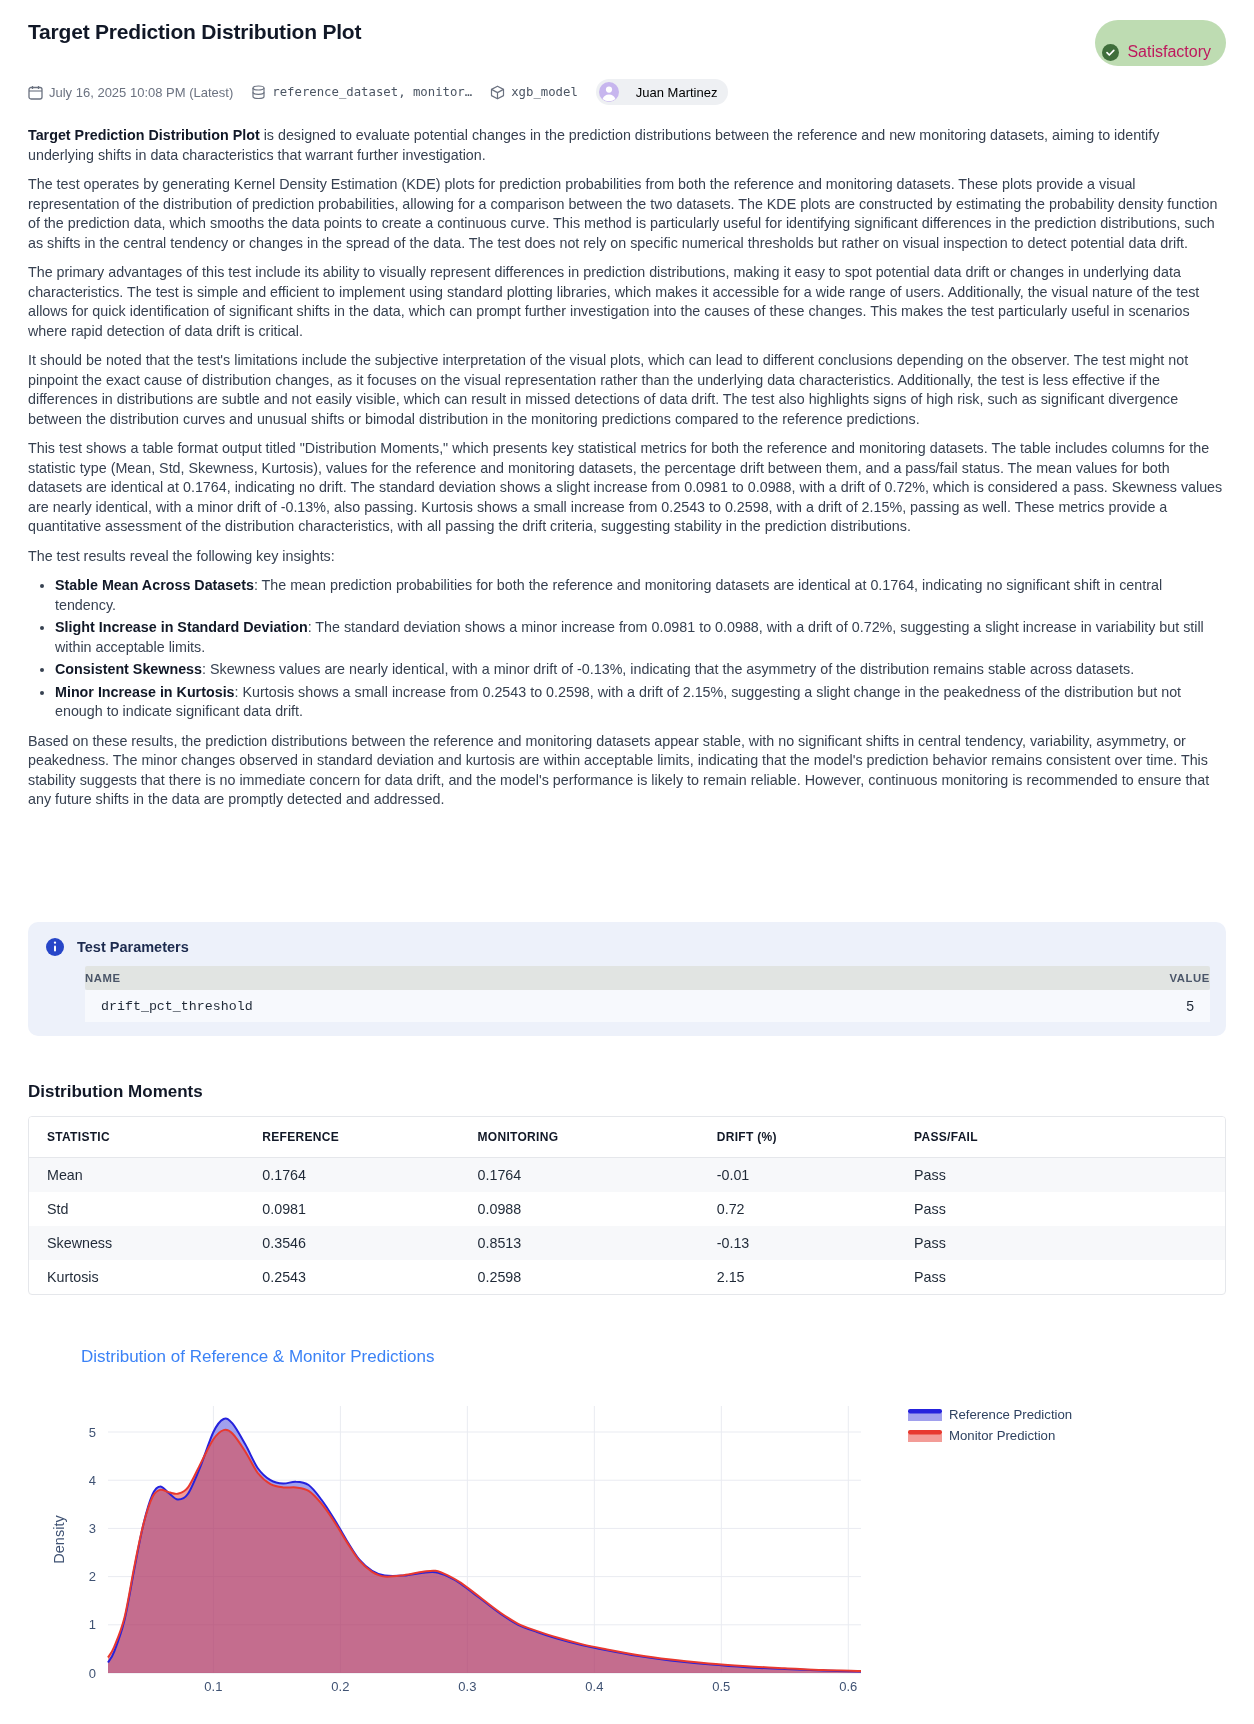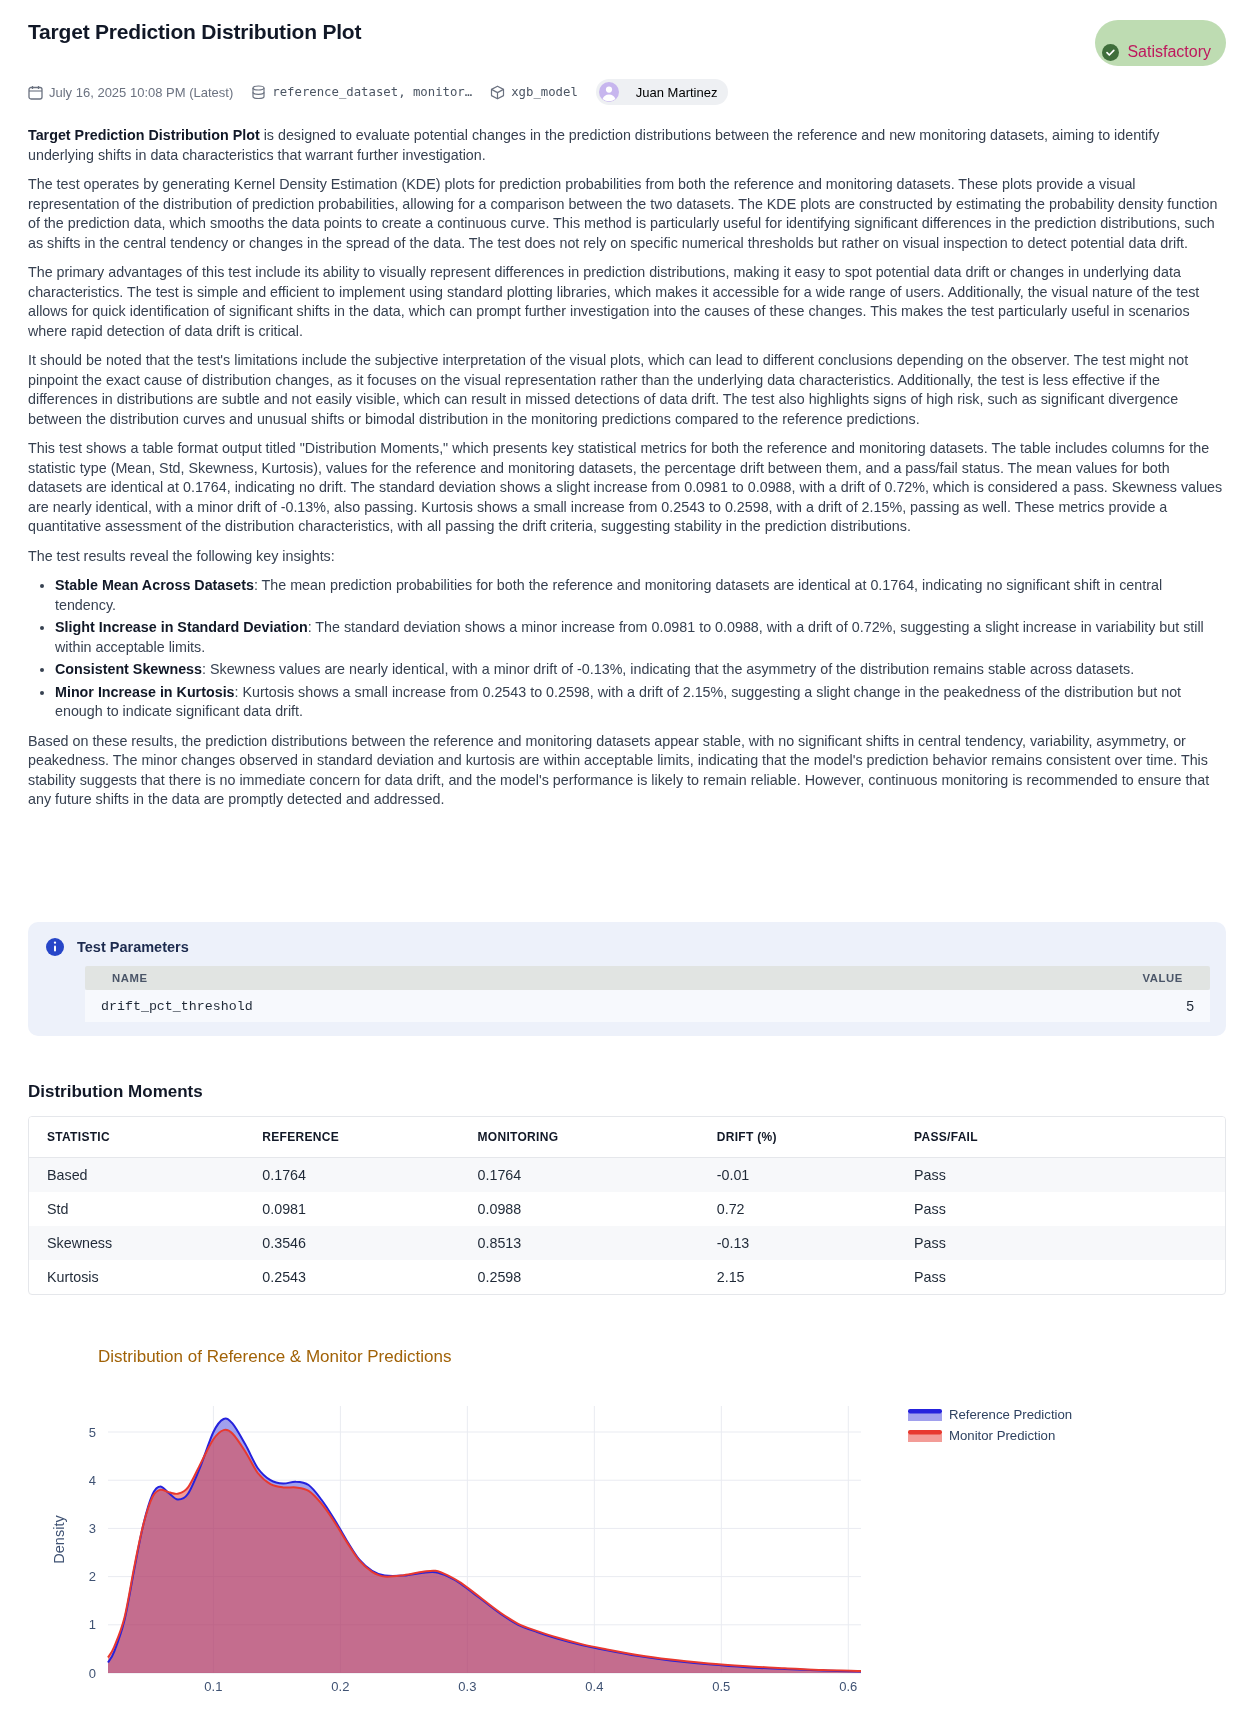--- a/index.html
+++ b/index.html
@@ -23,40 +23,40 @@
   .description p{font-size:14.3px;line-height:19.5px;margin:0 0 10px;color:#374151}
   .description strong{color:#111827}
   ul.insights{margin:2px 0 10px;padding-left:27px}
   ul.insights li{font-size:14.3px;line-height:19.5px;margin-bottom:3px;color:#374151}
   
   .params-card{background:#edf1fa;border-radius:10px;padding:12px 16px 14px;min-height:102px}
   .params-head{display:flex;align-items:center;gap:13px;padding:4px 0 10px 2px}
   .params-title{font-size:14.5px;font-weight:bold;color:#1c2a4e}
   .params-table{margin-left:41px;margin-right:0}
   .params-table .prow{display:flex;justify-content:space-between;align-items:center}
-  .params-table .phead{background:#e1e4e2;padding:6px 27px;font-size:11.3px;font-weight:bold;
+  .params-table .phead{background:#e1e4e2;padding:6px 0;font-size:11.3px;font-weight:bold;
                        letter-spacing:.6px;color:#4a5568;border-radius:2px}
   .params-table .pbody{background:rgba(255,255,255,.55);padding:8px 16px}
   .param-name{font-family:Liberation Mono, monospace;font-size:13.3px;color:#1f2937}
   .param-value{font-size:14px;color:#1f2937}
   
   .section-title{font-size:17px;font-weight:bold;color:#111827;margin:46px 0 0}
   .moments-wrap{margin-top:14px;border:1px solid #e5e7eb;border-radius:4px;overflow:hidden}
   table.moments{width:100%;border-collapse:collapse}
   table.moments th{ text-align:left;font-size:12px;letter-spacing:.3px;color:#111827;font-weight:bold;
                     padding:13px 18px;border-bottom:1px solid #e5e7eb;background:#fff}
   table.moments td{padding:9px 18px;font-size:14.3px;color:#1f2937}
   table.moments tbody tr:nth-child(odd){background:#f7f8fa}
   table.moments th:nth-child(1),table.moments td:nth-child(1){width:18%}
   table.moments th:nth-child(2),table.moments td:nth-child(2){width:18%}
   table.moments th:nth-child(3),table.moments td:nth-child(3){width:20%}
   table.moments th:nth-child(4),table.moments td:nth-child(4){width:16.5%}
   
   .chart-section{margin-top:52px;position:relative}
-  .chart-title{margin-left:70px;font-size:17px;color:#a16207}
+  .chart-title{margin-left:53px;font-size:17px;color:#3b82f6}
   #kde-svg{display:block;margin-top:0}
 </style>
 </head>
 <body>
 
 <div class="container">
 
   <div class="hdr">
     <h1 class="page-title">Target Prediction Distribution Plot</h1>
     <span class="badge">
@@ -151,21 +151,21 @@
           <tr id="moments-head">
             <th>STATISTIC</th>
             <th>REFERENCE</th>
             <th>MONITORING</th>
             <th>DRIFT (%)</th>
             <th>PASS/FAIL</th>
           </tr>
         </thead>
       <tbody id="moments-body">
           <tr>
-            <td>Based</td>
+            <td>Mean</td>
             <td>0.1764</td>
             <td>0.1764</td>
             <td>-0.01</td>
             <td>Pass</td>
           </tr>
           <tr>
             <td>Std</td>
             <td>0.0981</td>
             <td>0.0988</td>
             <td>0.72</td>

